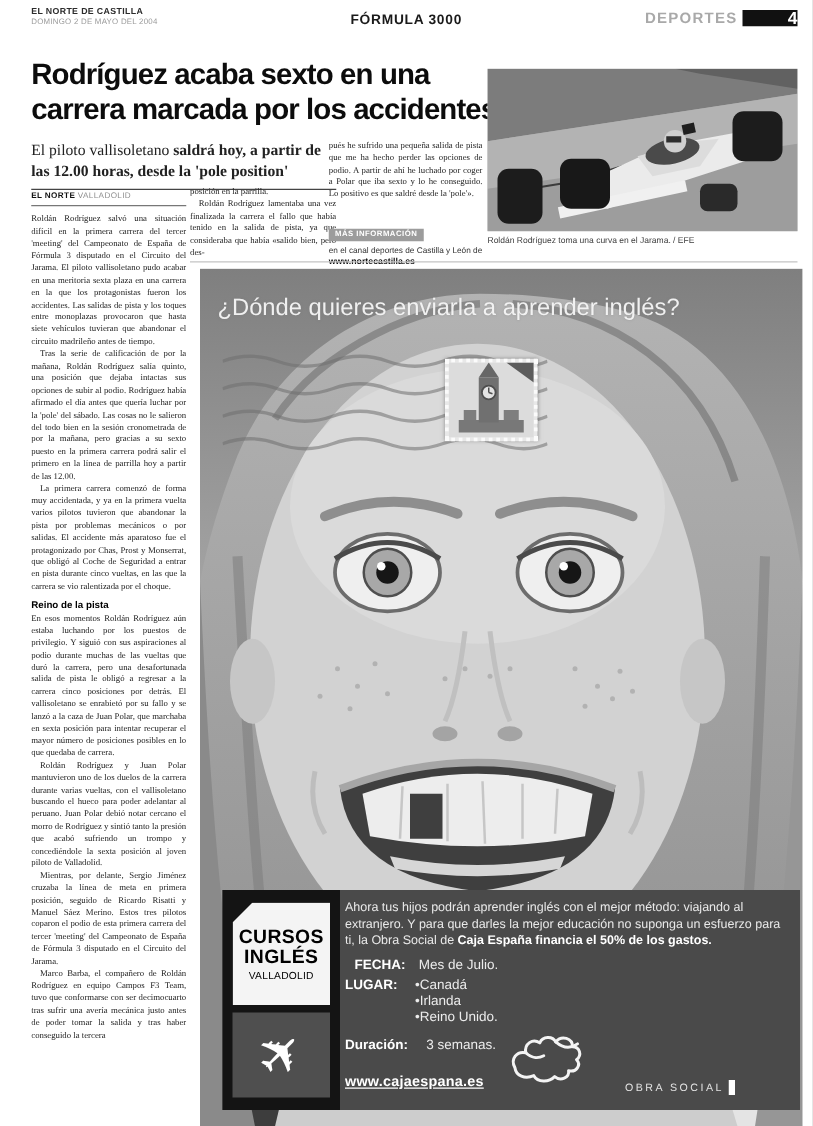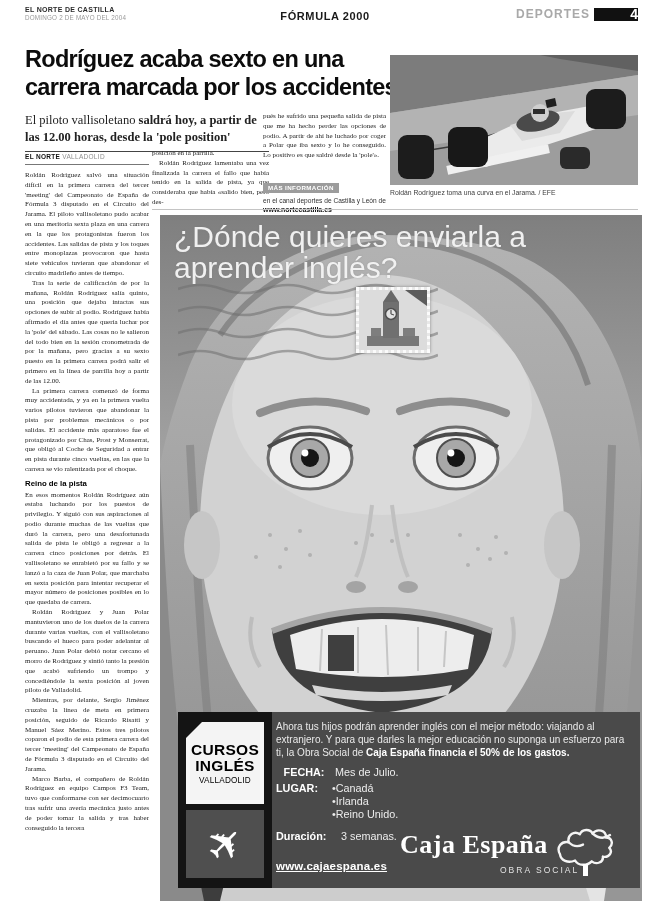--- a/index.html
+++ b/index.html
@@ -51,22 +51,22 @@
 
   
   #race-photo { left:390px; top:55px; width:248px; height:130px; overflow:hidden; background:#a9a9a9; }
   #race-caption { left:390px; top:189px; width:248px; font-family:"Liberation Sans",sans-serif;
     font-size:6.8px; color:#3d3d3d; }
   #top-rule { left:152px; top:209px; width:486px; height:1px; background:#c4c4c4; }
 
   
   #ad { left:160px; top:215px; width:482px; height:686px; overflow:hidden; background:#b9b9b9; }
   #ad-photo { left:0; top:0; width:482px; height:686px; }
-  #ad-headline { left:14px; top:6px; width:462px; font-family:"Liberation Sans",sans-serif;
-    font-size:30px; line-height:31px; font-weight:400; color:rgba(245,245,245,.96);
+  #ad-headline { left:14px; top:16px; width:462px; font-family:"Liberation Sans",sans-serif;
+    font-size:19px; line-height:31px; font-weight:400; color:rgba(245,245,245,.96);
     text-shadow:0 0 2px rgba(120,120,120,.4); }
   #postmark { left:18px; top:62px; width:260px; height:90px; opacity:.55; }
   #stamp { left:196px; top:72px; width:74px; height:66px; background:#e8e8e8;
     border:3px dotted #fbfbfb; box-shadow:0 0 3px rgba(60,60,60,.5); }
 
   #ad-panel { left:18px; top:497px; width:462px; height:176px; background:#4a4a4a;
     font-family:"Liberation Sans",sans-serif; color:#ececec; }
   #ad-strip { left:0; top:0; width:94px; height:176px; background:#141414; }
   #cursos-box { left:8px; top:10px; width:78px; height:82px; background:#f4f4f4; color:#000000;
     clip-path:polygon(0 16px,16px 0,100% 0,100% 100%,0 100%);
@@ -96,21 +96,21 @@
 </style>
 </head>
 <body>
 
 <div id="page">
 
   <div class="abs" id="masthead">
     <div class="m1">EL NORTE DE CASTILLA</div>
     <div class="m2">DOMINGO 2 DE MAYO DEL 2004</div>
   </div>
-  <div class="abs" id="section-label">FÓRMULA 2000</div>
+  <div class="abs" id="section-label">FÓRMULA 3000</div>
   <div class="abs" id="deportes">
     <span class="dep">DEPORTES</span>
     <span class="badge">45</span>
   </div>
 
   <h1 class="abs" id="headline">Rodríguez acaba sexto en una carrera marcada por los accidentes</h1>
 
   <div class="abs" id="subhead">
     <span>El piloto vallisoletano </span><b>saldrá hoy, a partir de las 12.00 horas, desde la 'pole position'</b>
   </div>
@@ -314,21 +314,20 @@
       </div>
 
       <div class="abs ad-row" id="dur-row">
         <span class="lbl">Duración:</span>
         <span>3 semanas.</span>
       </div>
 
       <div class="abs" id="ad-url">www.cajaespana.es</div>
 
       <div class="abs" id="caja-logo">
-        <span id="caja-word">Caja España</span>
         <svg id="bull" viewBox="0 0 78 54">
           <g fill="none" stroke="#f4f4f4" stroke-width="3" stroke-linecap="round" stroke-linejoin="round">
             <path d="M10,36 C5,27 12,19 21,21 C19,12 28,6 35,11 C38,4 48,4 51,10 C57,3 68,6 68,15 C75,15 78,23 72,28 C77,33 72,41 64,39 C65,46 56,50 50,45 C44,51 33,51 29,44 C20,48 11,44 10,36 Z"></path>
             <path d="M51,10 C58,16 66,17 73,12"></path>
             <path d="M21,21 C26,26 33,27 39,24"></path>
           </g>
         </svg>
       </div>
 
       <div class="abs" id="obra-social">

